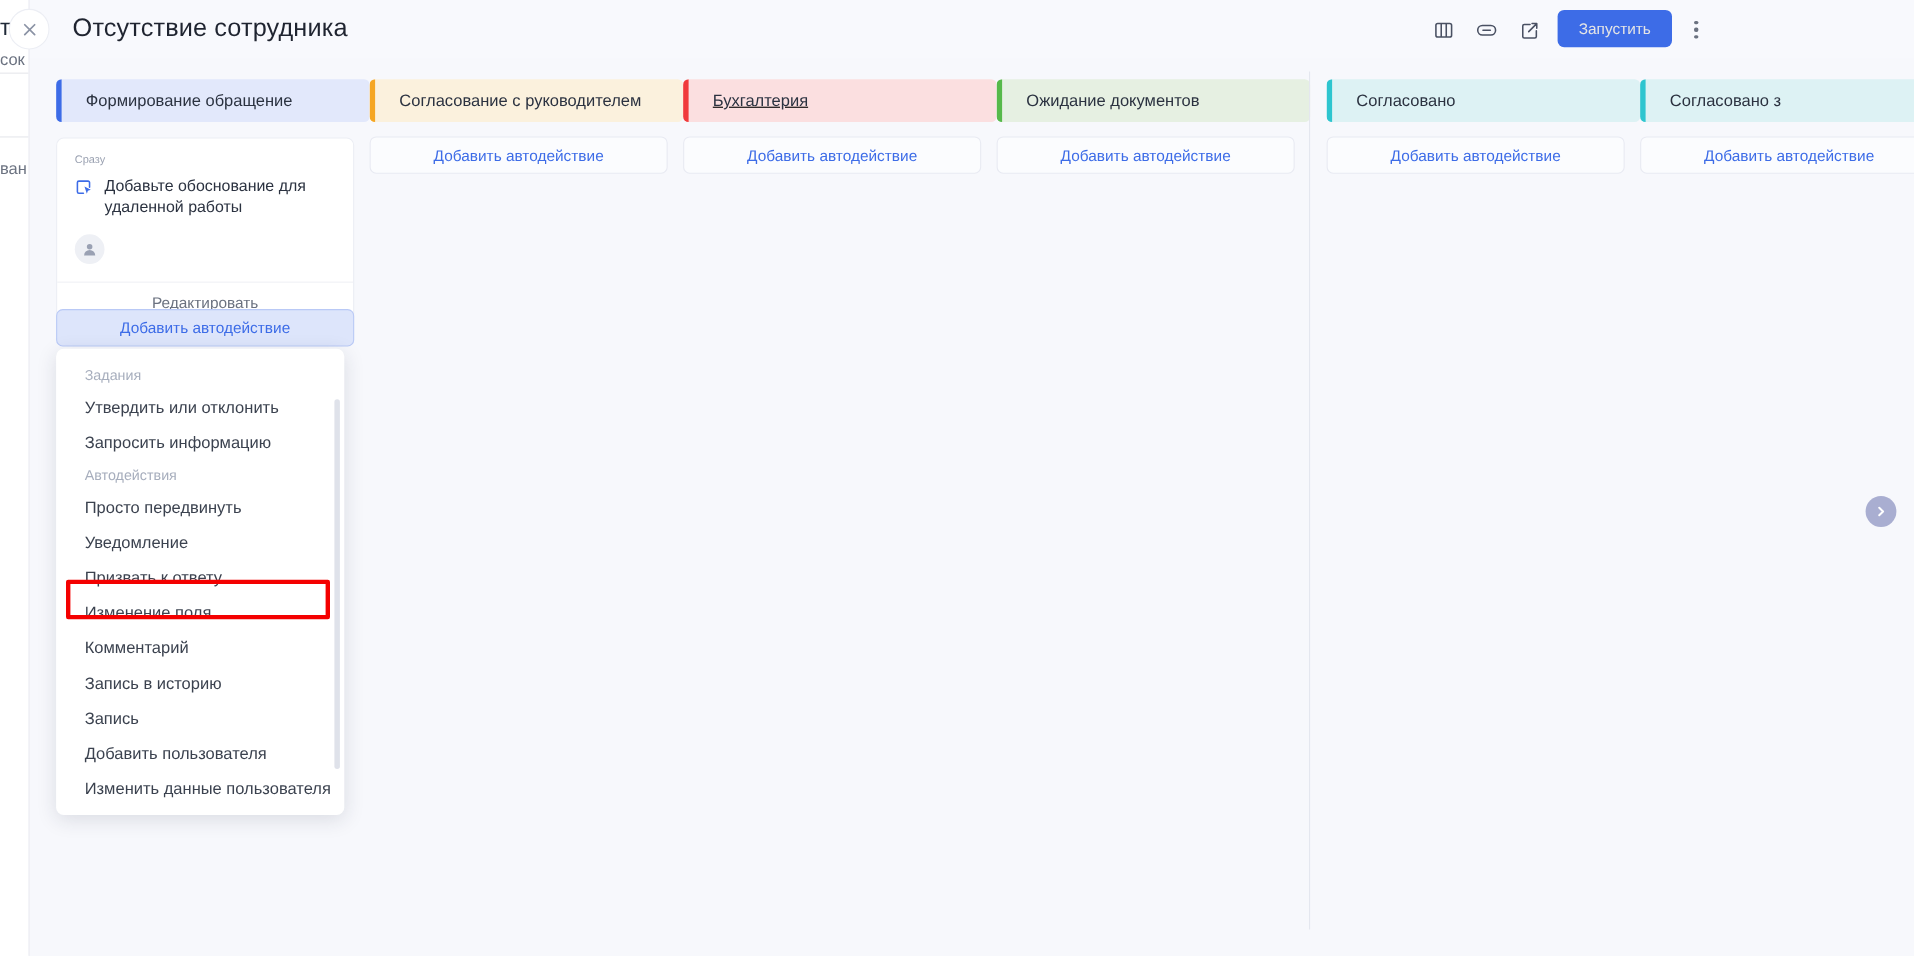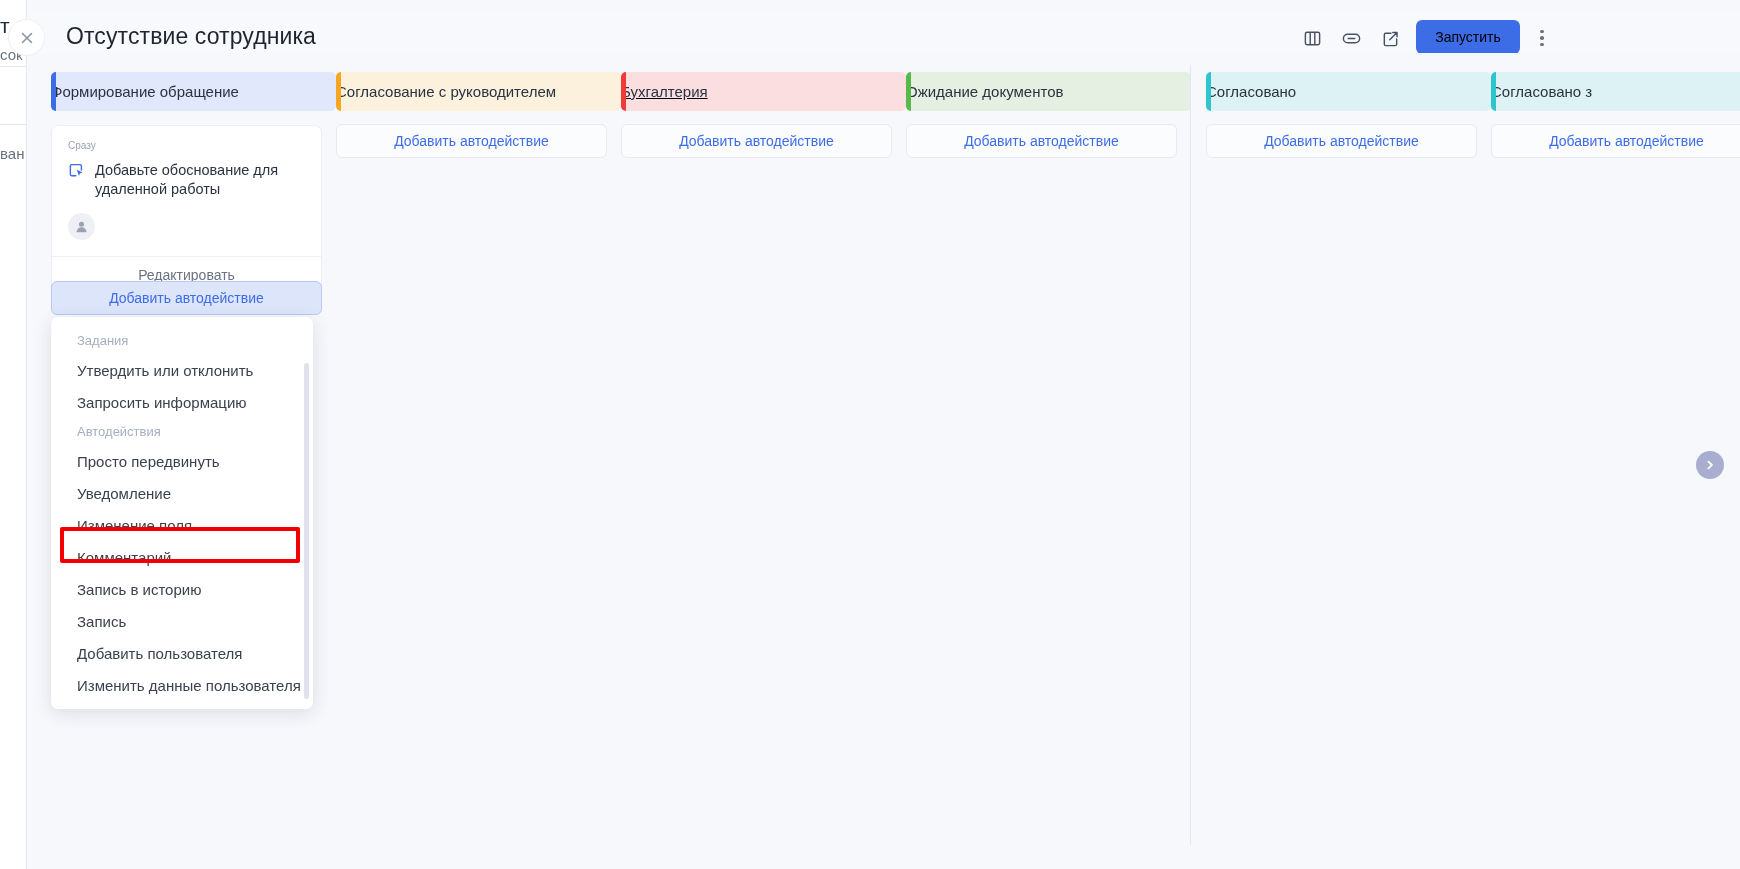--- a/index.html
+++ b/index.html
@@ -32,21 +32,21 @@
   #modal {
     position: absolute;
     left: 26px; top: 0;
     width: 1714px; height: 869px;
     background: #f7f8fc;
     border-left: 1px solid #e7e9f0;
   }
 
   
   #header {
-    position: absolute; left: 0; top: 11px;
+    position: absolute; left: 0; top: 0;
     width: 1714px; height: 53px;
     background: #f8f9fd;
   }
   #close-btn {
     position: absolute;
     left: -19px; top: 8px;
     width: 37px; height: 37px;
     border-radius: 50%;
     background: #ffffff;
     border: 1px solid #eceef4;
@@ -69,21 +69,21 @@
     cursor: pointer;
   }
   #icon-board   { left: 1270px; }
   #icon-link    { left: 1309px; }
   #icon-share   { left: 1348px; }
   #run-btn {
     position: absolute;
     left: 1389px; top: 9px;
     width: 104px; height: 34px;
     background: #3d6ce7;
-    color: #000000;
+    color: #e5e5e5;
     border: none; border-radius: 6px;
     font-size: 14px;
     font-family: "Liberation Sans", sans-serif;
     cursor: pointer;
   }
   #kebab-btn {
     position: absolute;
     left: 1502px; top: 12px;
     width: 26px; height: 30px;
     display: flex; flex-direction: column;
@@ -108,21 +108,21 @@
     position: absolute;
     top: 19px;
     width: 285px;
   }
   .col-header {
     position: relative;
     height: 39px;
     border-radius: 5px;
     display: flex; align-items: center;
     overflow: hidden;
-    padding-left: 0;
+    padding-left: 27px;
     cursor: pointer;
   }
   .col-header .bar {
     position: absolute; left: 0; top: 0;
     width: 5px; height: 100%;
   }
   .col-header .label {
     font-size: 15px;
     color: #2b3240;
     white-space: nowrap;
@@ -370,20 +370,21 @@
     <div class="add-btn" style="left:1464px; top:71px;">Добавить автодействие</div>
 
     <div id="menu">
       <div class="menu-group">Задания</div>
       <div class="menu-item">Утвердить или отклонить</div>
       <div class="menu-item">Запросить информацию</div>
 
       <div class="menu-group">Автодействия</div>
       <div class="menu-item">Просто передвинуть</div>
       <div class="menu-item">Уведомление</div>
+      <div class="menu-item">Призвать к ответу</div>
       <div class="menu-item">Изменение поля</div>
       <div class="menu-item">Комментарий</div>
       <div class="menu-item">Запись в историю</div>
       <div class="menu-item">Запись</div>
       <div class="menu-item">Добавить пользователя</div>
       <div class="menu-item">Изменить данные пользователя</div>
 
       <div id="menu-scroll-track"></div>
     </div>
 

